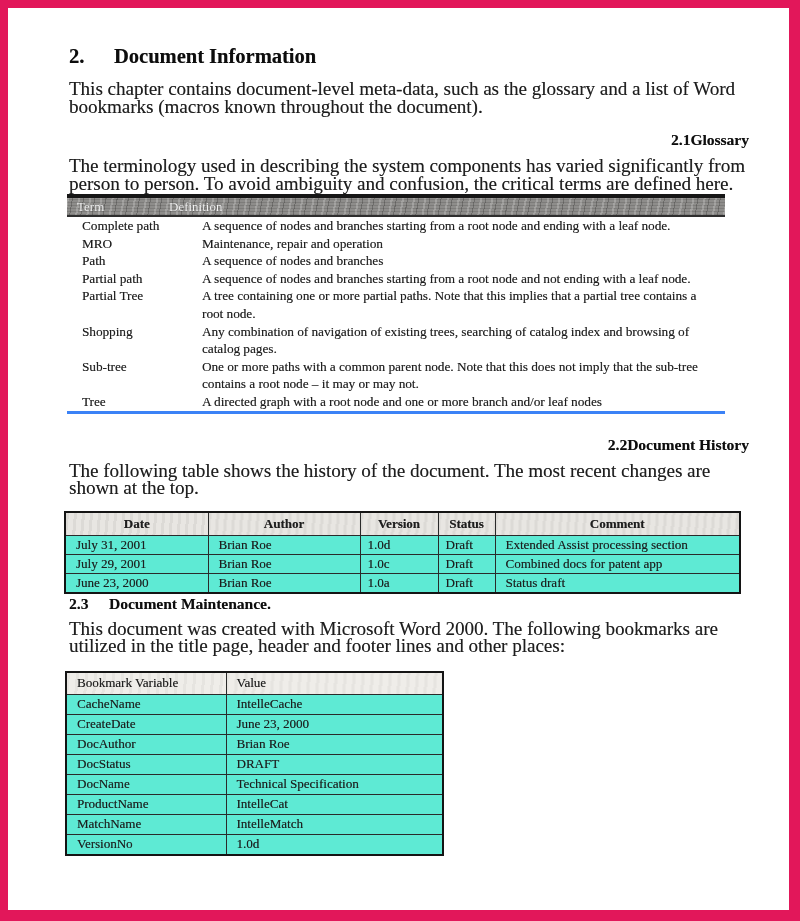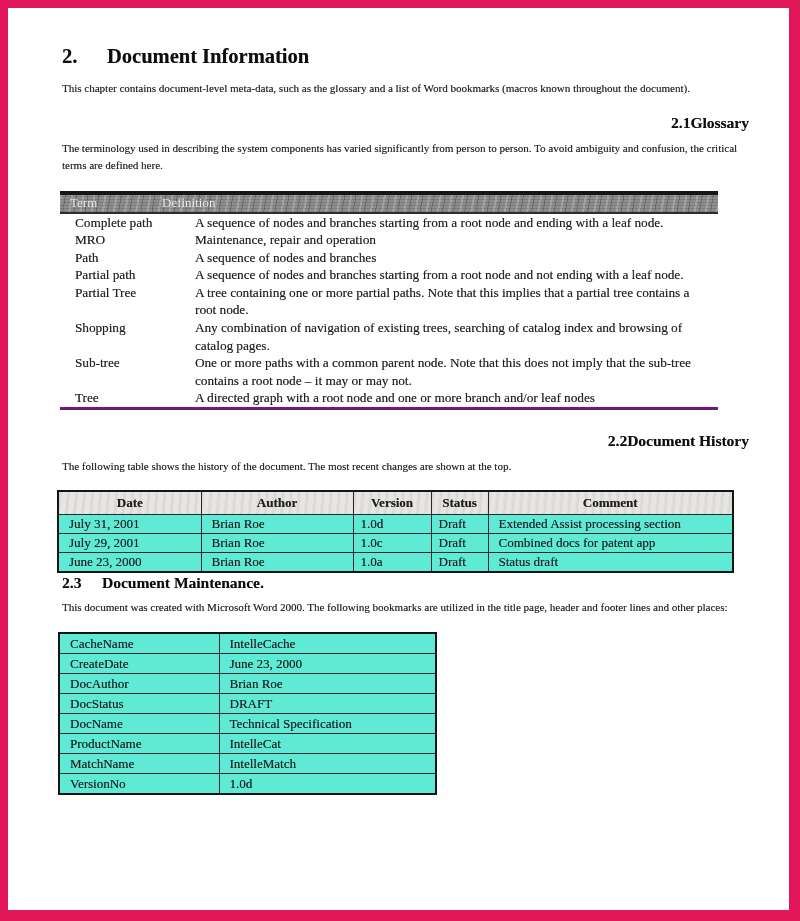--- a/index.html
+++ b/index.html
@@ -7,36 +7,37 @@
     position:relative;
     width:800px; height:921px;
     box-sizing:border-box;
     background:#ffffff;
     border-style:solid;
     border-color:#e2175a;
     border-width:8px 11px 11px 8px;
     overflow:hidden;
     font-family:"Liberation Serif","DejaVu Serif",serif;
     color:#1e1e1e;
+    padding-left:7px;
   }
   .content { padding:36px 40px 0 54px; }
   .scan { text-shadow:0.25px 0.25px 0.35px rgba(0,0,0,0.45); }
 
   h1.sec { font-size:20.5px; font-weight:bold; color:#0d0d0d; margin:0 0 12px 0; line-height:24px; }
   h1.sec .num { display:inline-block; width:45px; }
   h2.sec { font-size:15.5px; font-weight:bold; color:#0d0d0d; margin:0; line-height:20px; }
   h2.sec .num { display:inline-block; width:40px; }
   h2.glossary-h { margin-top:15px; margin-bottom:7px;text-align:right; }
   h2.history-h { margin-top:21px; margin-bottom:7px;text-align:right; }
   h2.maint-h { margin-bottom:6px; }
 
-  p.body { font-size:11px; line-height:17.5px; margin:0; max-width:682px; }
+  p.body { font-size:19px; line-height:17.5px; margin:0; max-width:682px; }
 
   
-  .glossary-table { width:658px; margin:16px 0 0 -2px; border-bottom:3px solid #701a75; }
+  .glossary-table { width:658px; margin:2px 0 0 -2px; border-bottom:3px solid #3b82f6; }
   .glossary-head {
     display:flex; align-items:center;
     height:17px; font-size:13px; color:#f4f4f4;
     border-top:4px solid #161616; border-bottom:2px solid #2e2e2e;
     background:
       repeating-linear-gradient(100deg, rgba(255,255,255,0.20) 0 2px, rgba(0,0,0,0) 2px 5px, rgba(0,0,0,0.22) 5px 6px, rgba(0,0,0,0) 6px 11px),
       repeating-linear-gradient(0deg, rgba(0,0,0,0.12) 0 1px, rgba(0,0,0,0) 1px 3px),
       #8e8d8b;
   }
   .gh-term { box-sizing:border-box; width:102px; padding-left:10px; }
@@ -172,20 +173,24 @@
       <span class="num">2.3</span><span>Document Maintenance.</span>
     </h2>
     <p class="body">This document was created with Microsoft Word 2000. The following bookmarks are utilized in the title page, header and footer lines and other places:</p>
 
     <table class="grid bookmarks">
       <colgroup>
           <col class="col-bvar">
           <col class="col-bval">
         </colgroup>
       <tbody>
+          <tr>
+        <th>Bookmark Variable</th>
+        <th>Value</th>
+      </tr>
       <tr>
         <td>CacheName</td>
         <td>IntelleCache</td>
       </tr>
       <tr>
         <td>CreateDate</td>
         <td>June 23, 2000</td>
       </tr>
       <tr>
         <td>DocAuthor</td>

